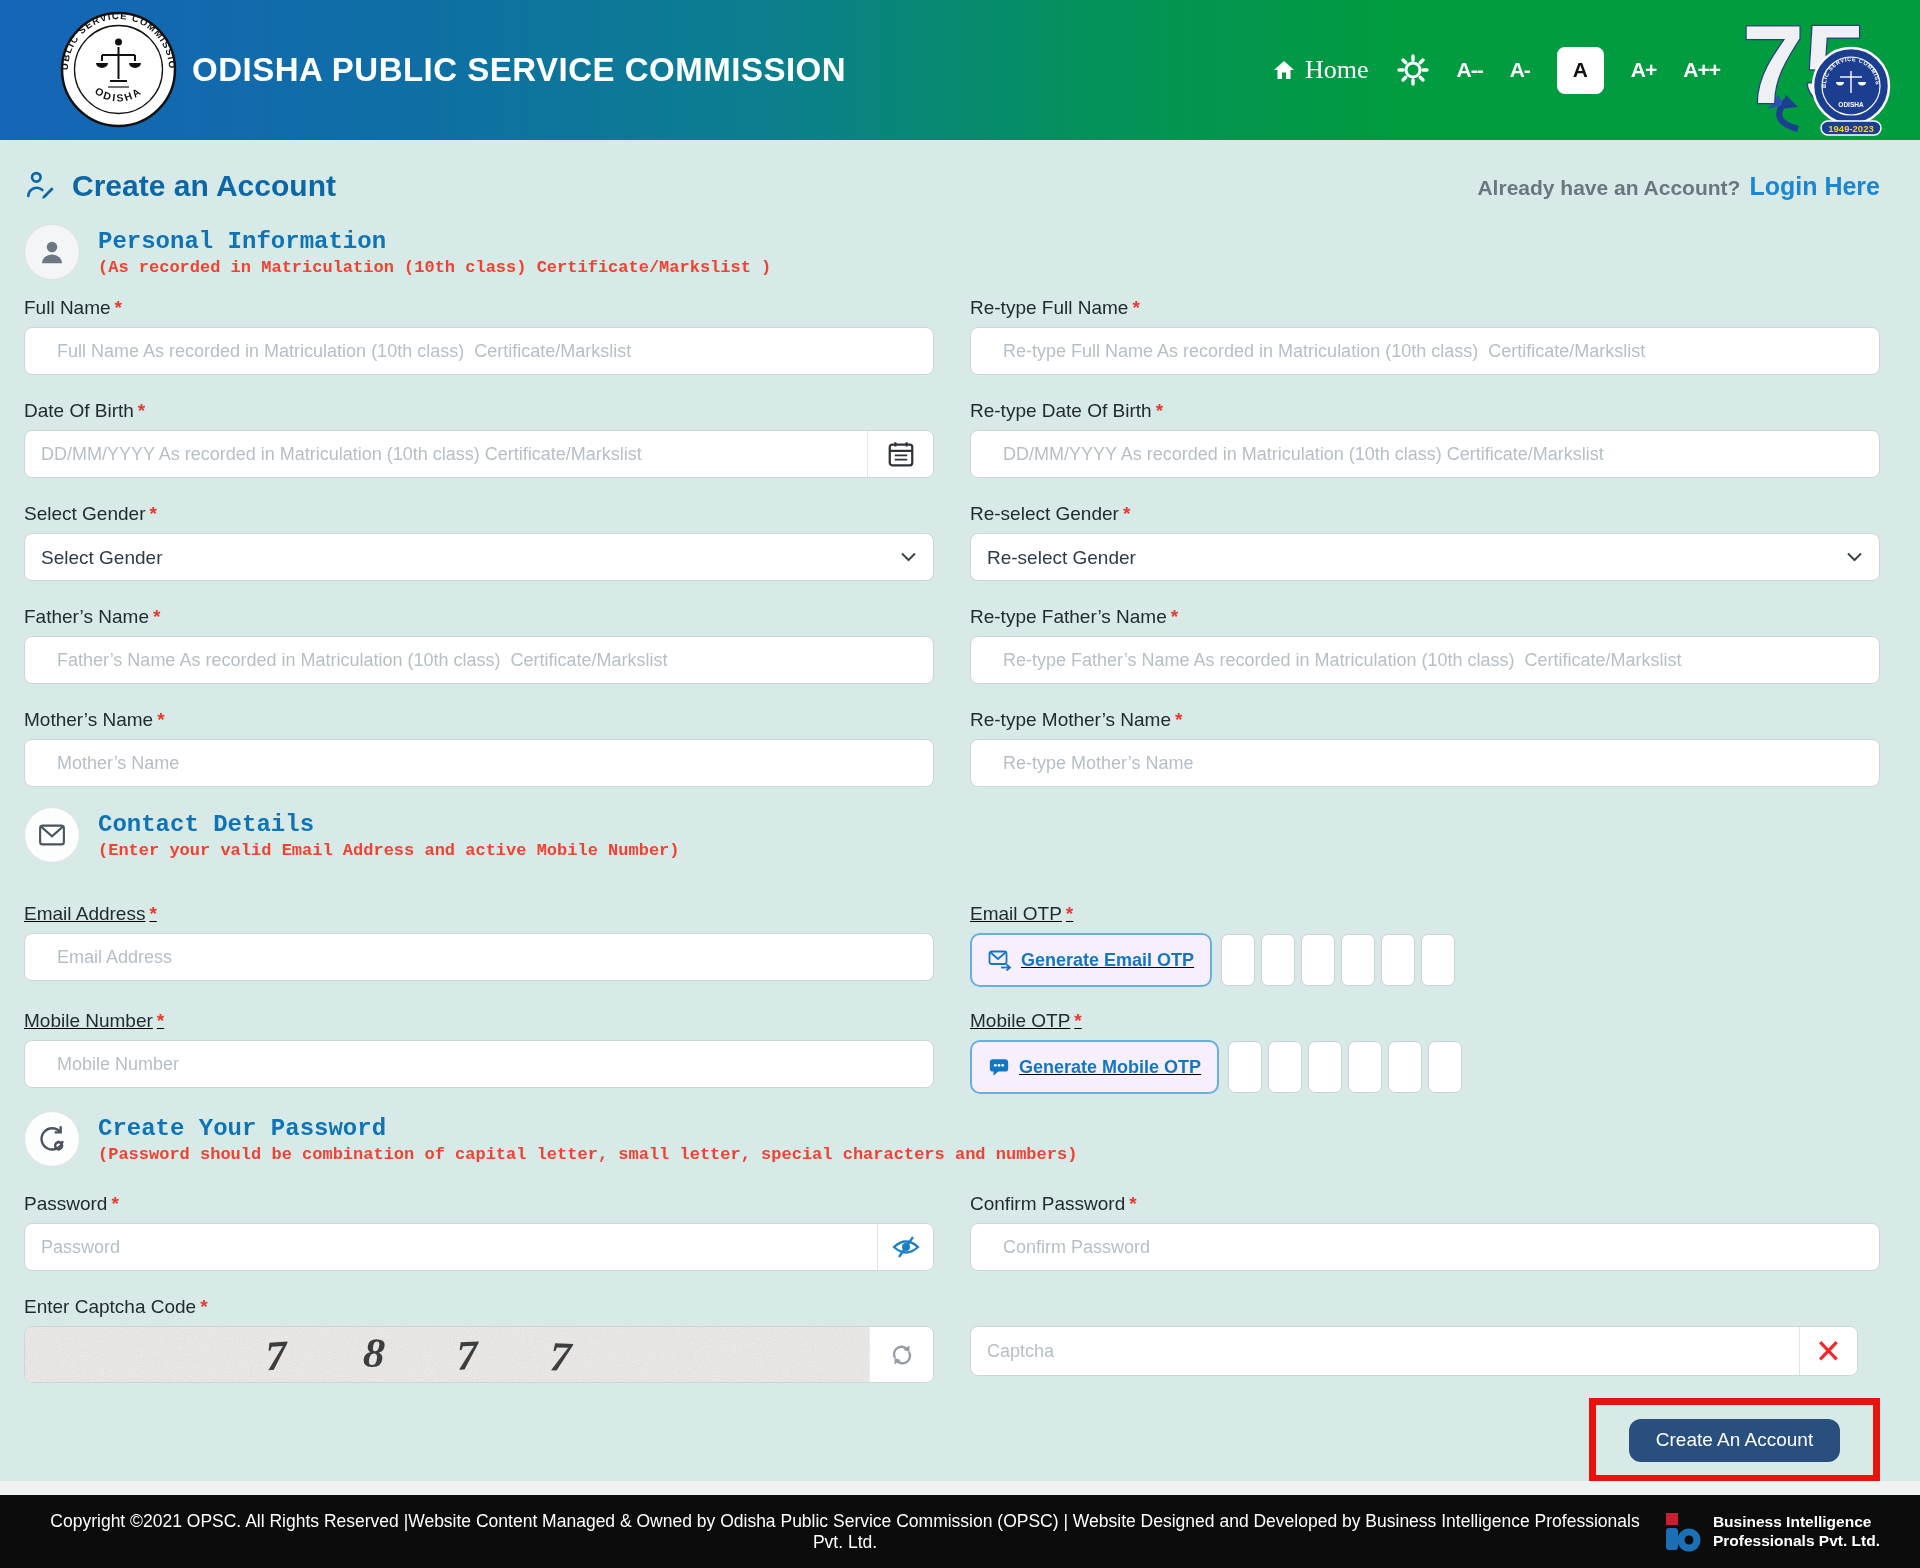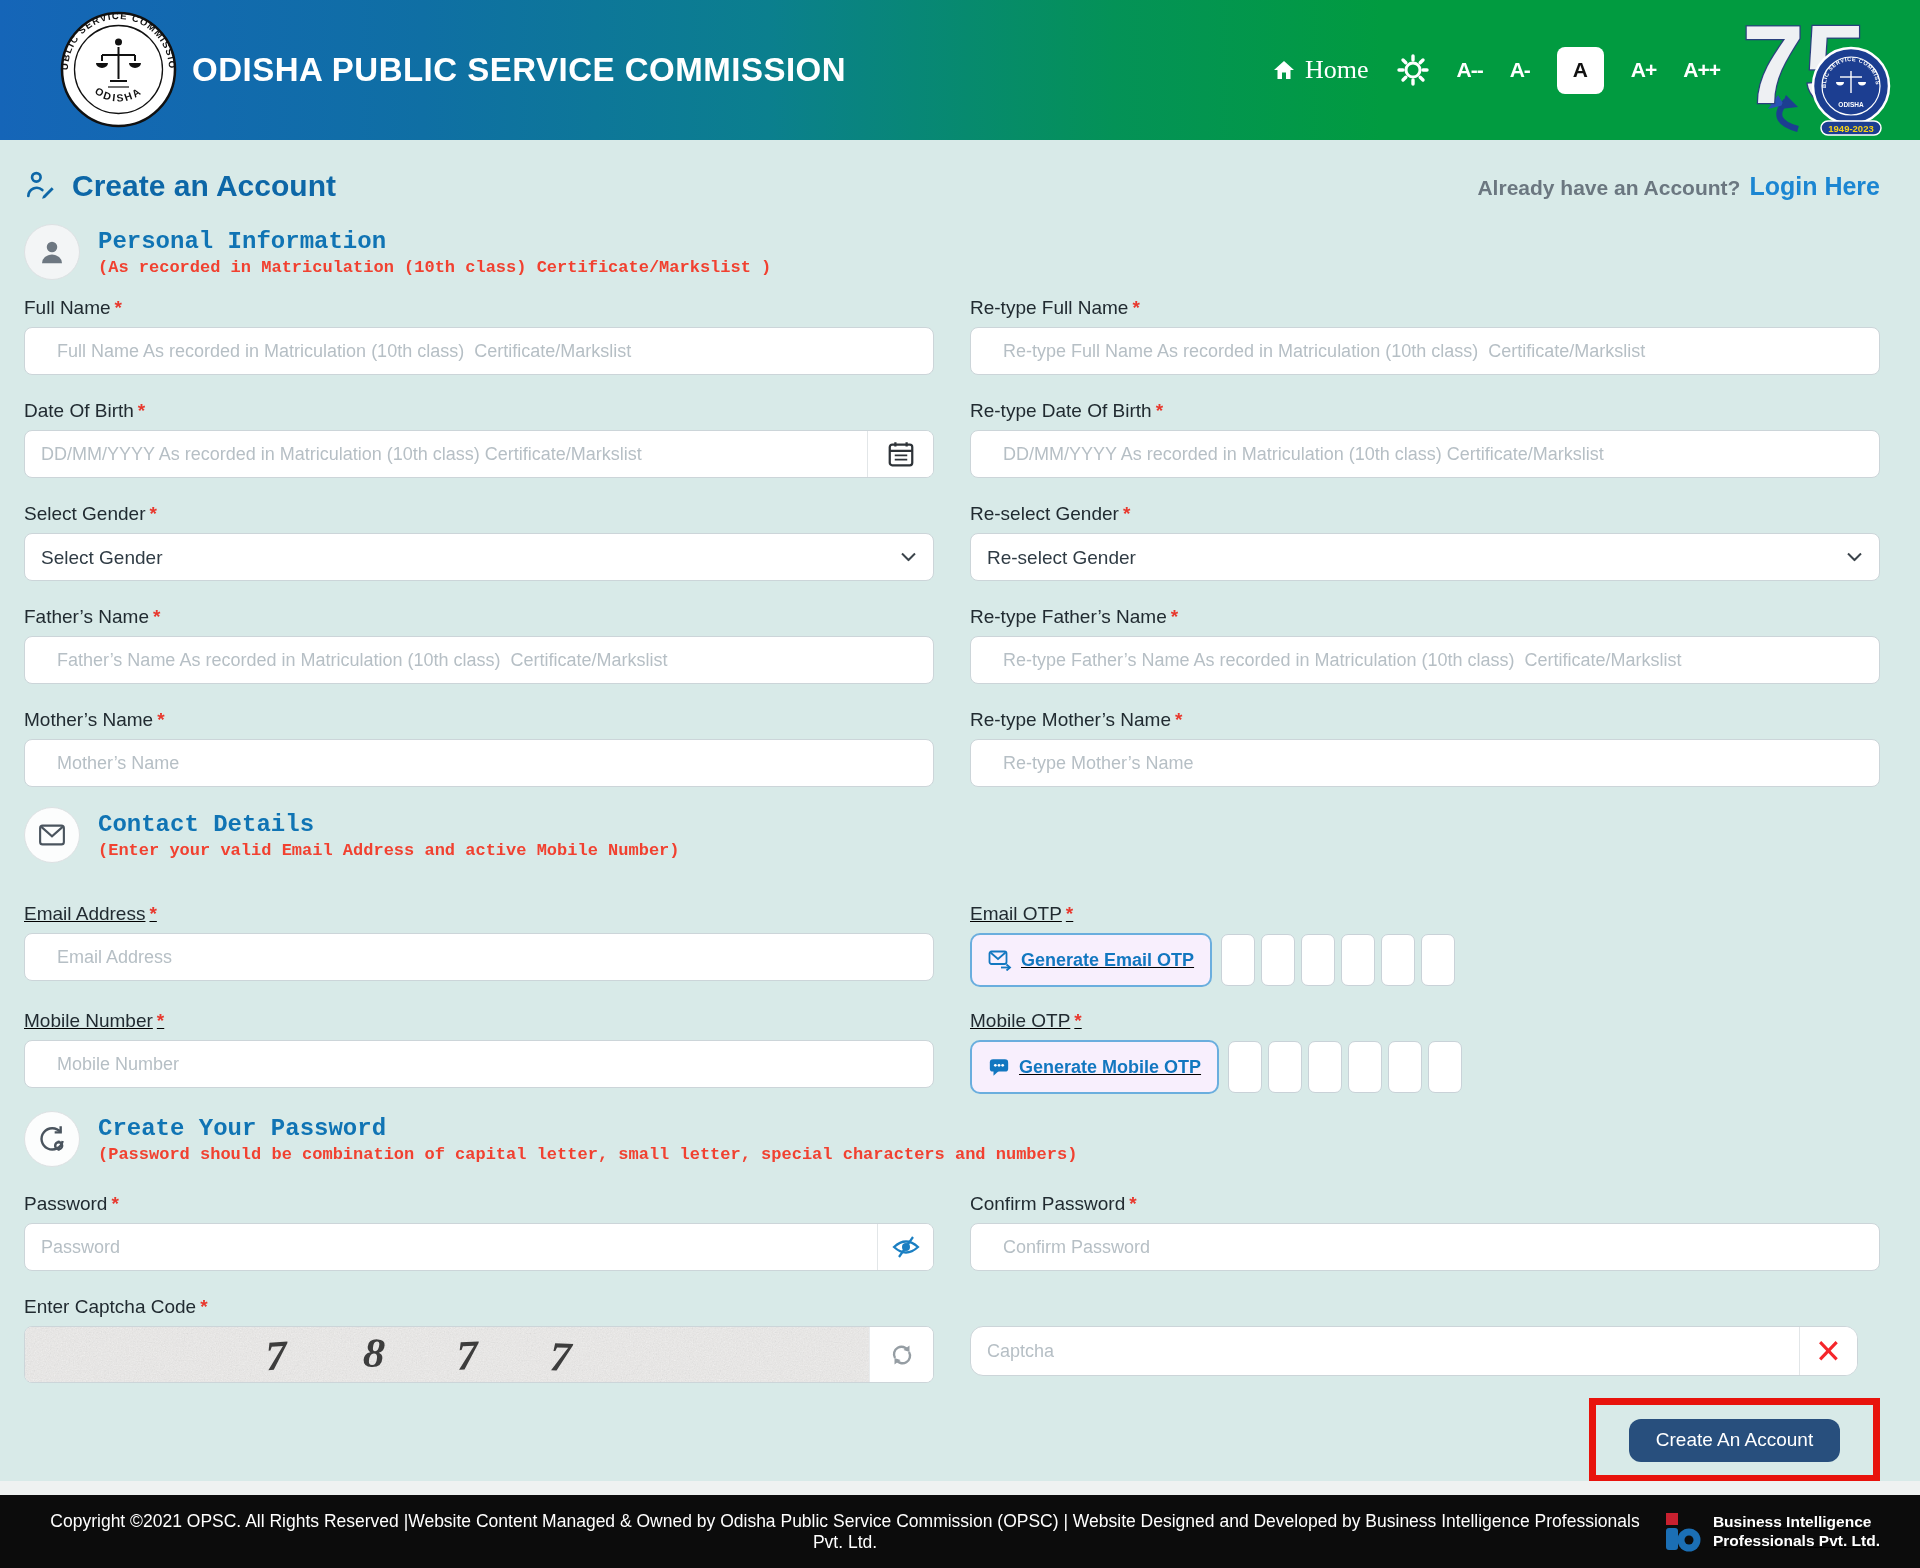--- a/index.html
+++ b/index.html
@@ -74,21 +74,21 @@
     color:#1277c0; font-size:18px; font-weight:bold; cursor:pointer; font-family:inherit; }
   .gen-btn.email { min-width:204px; }
   .gen-btn.mobile { min-width:210px; }
   .otp-boxes { display:flex; gap:6px; }
   input.otp { width:34px; height:52px; border:1px solid #c9d2d8; border-radius:7px; background:#fff;
     text-align:center; font-size:20px; font-family:inherit; outline:none; }
 
   .captcha-group { display:flex; height:57px; background:#fff; border:1px solid #ccd5d9; border-radius:8px; overflow:hidden; }
   .captcha-noise { flex:1; height:100%; }
   .cap-addon { width:64px; display:flex; align-items:center; justify-content:center; border-left:1px solid #e9ecee; cursor:pointer; background:#fff; }
-  .captcha-input-group { width:calc(100% - 22px); height:50px;border-radius:13px; }
+  .captcha-input-group { width:calc(100% - 22px); height:50px; }
 
   .submit-area { margin-top:15px; display:flex; }
   .highlight-box { margin-left:auto; width:291px; height:84px; border:7px solid #e8130c;
     display:flex; align-items:center; justify-content:center; }
   .submit-btn { width:211px; height:43px; background:#284f7d; border:none; border-radius:12px;
     color:#fff; font-size:19px; font-family:inherit; cursor:pointer; }
 
   
   .footer { position:relative; flex:0 0 73px; height:73px; background:#0c0c0c; display:flex; align-items:center; }
   .copyright { flex:1; text-align:center; color:#fff; font-size:17.5px; padding-left:40px; padding-right:270px; }

